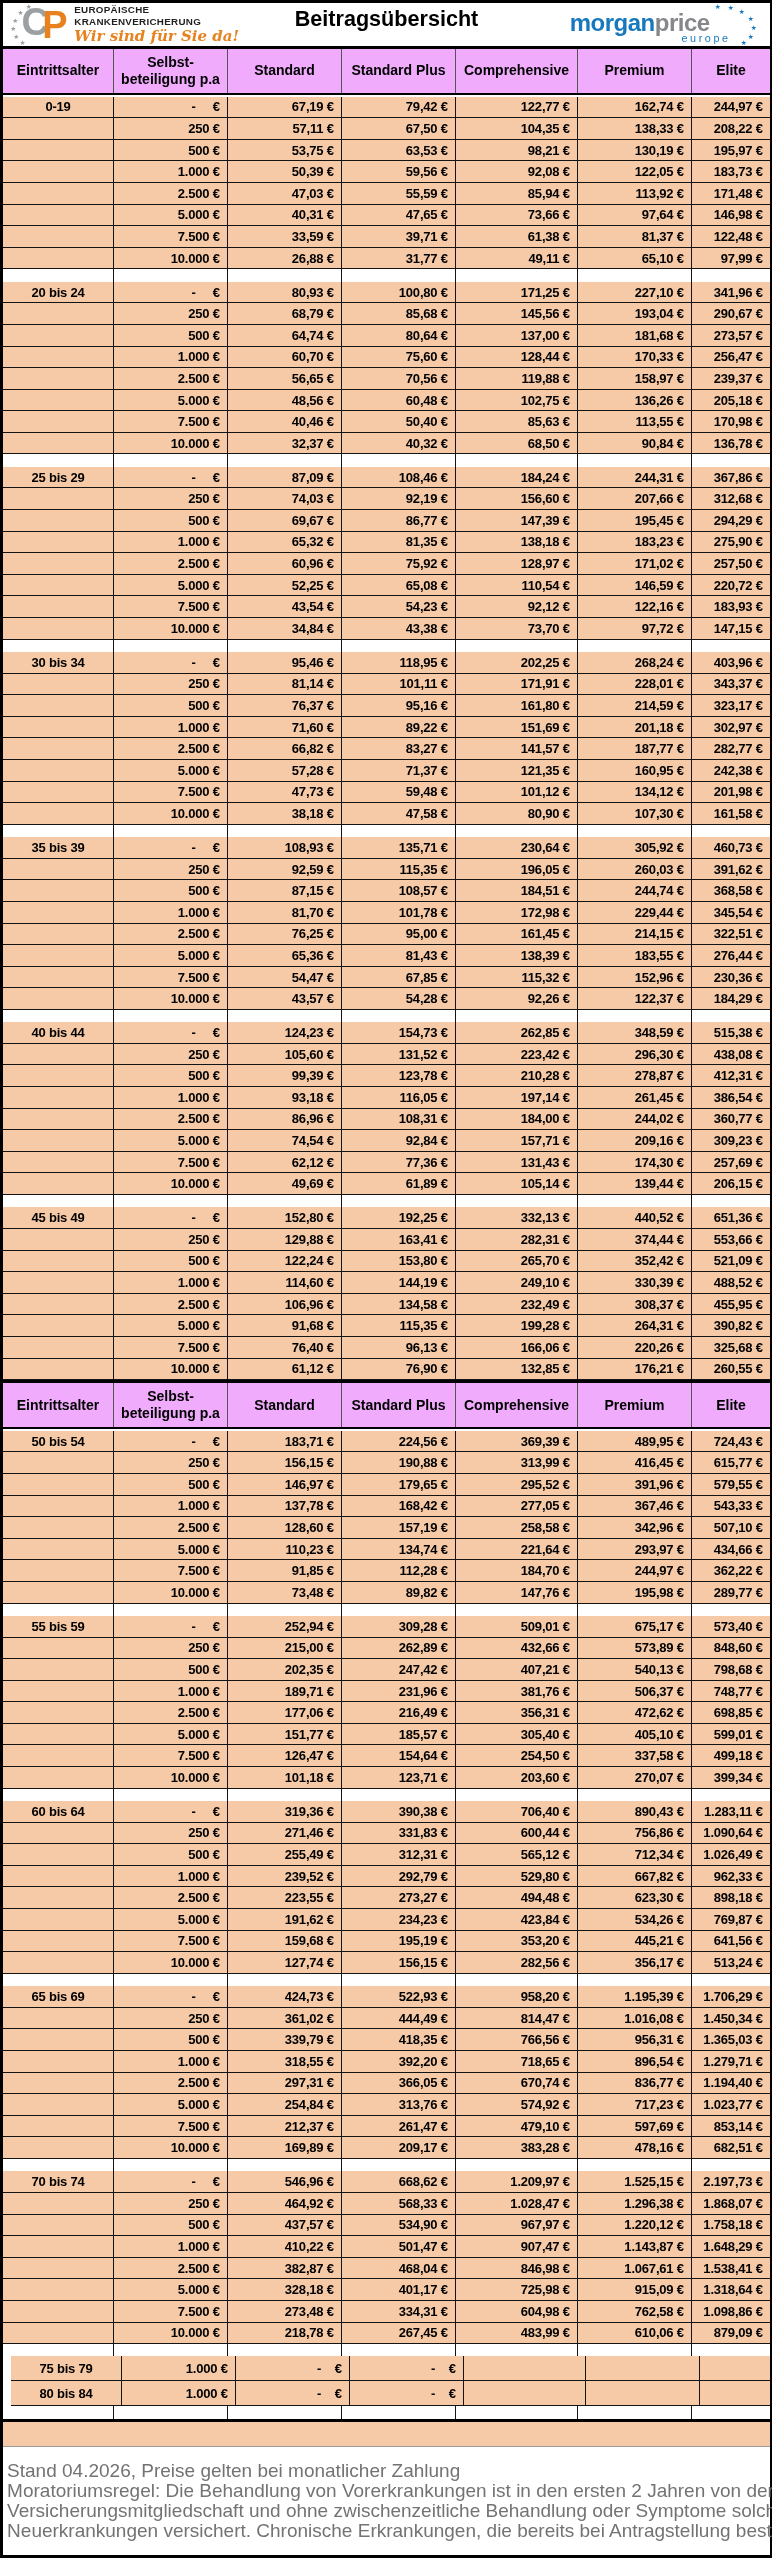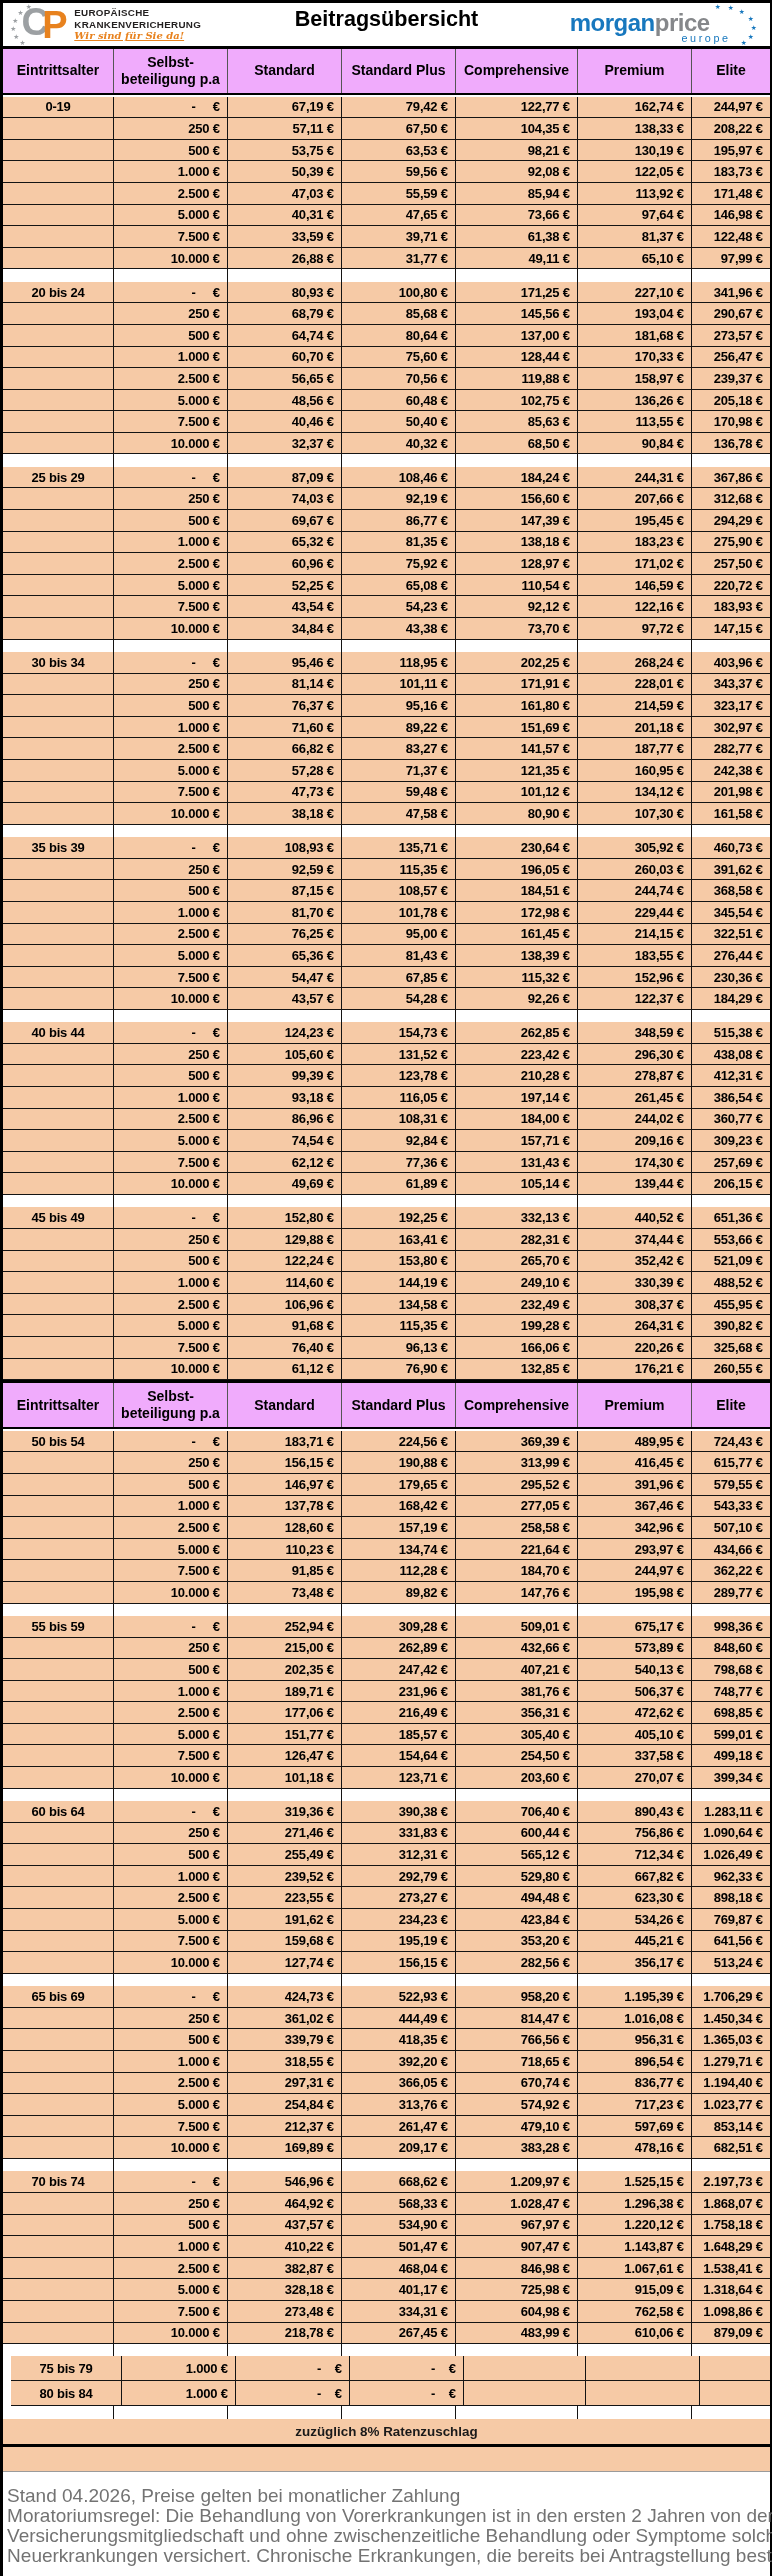--- a/index.html
+++ b/index.html
@@ -9,21 +9,21 @@
   
   .brand-band{height:43px;position:relative;background:#fff;}
   .brand-left{position:absolute;left:7.2px;top:1px;display:flex;align-items:center;}
   .cp-mark{position:relative;width:62px;height:41px;}
   .cp-c{position:absolute;left:11.3px;top:-3.1px;font-size:38px;font-weight:bold;color:#9ca0a3;letter-spacing:-2.1px;}
   .cp-p{position:absolute;left:32px;top:-0.5px;font-size:38px;font-weight:bold;color:#e8821e;}
   .cp-star{position:absolute;color:#9ca0a3;font-size:6.7px;}
   .cp-text{margin-left:2.1px;line-height:1;}
   .cp-line1{font-size:9.8px;font-weight:bold;color:#221f1f;letter-spacing:0.3px;}
   .cp-line2{font-size:9.8px;font-weight:bold;color:#221f1f;letter-spacing:0.3px;margin-top:2.1px;}
-  .cp-tagline{font-family:"DejaVu Serif",serif;font-style:italic;font-weight:bold;color:#e8821e;font-size:10px;margin-top:2.1px;text-decoration:underline;}
+  .cp-tagline{font-family:"DejaVu Serif",serif;font-style:italic;font-weight:bold;color:#e8821e;font-size:15px;margin-top:2.1px;}
   .page-title{position:absolute;left:0;right:0;top:3px;text-align:center;font-size:21.6px;font-weight:bold;color:#000;}
   .brand-right{position:absolute;right:9.3px;top:2.1px;width:191px;height:40px;margin-left:12px;}
   .mp-words{position:absolute;left:0;top:4.1px;font-size:24px;font-weight:bold;letter-spacing:-0.5px;}
   .mp-morgan{color:#1878be;}
   .mp-price{color:#85878a;}
   .mp-sub{position:absolute;right:30px;top:27px;color:#1878be;font-size:10.8px;letter-spacing:2.6px;}
   .mp-star{position:absolute;color:#1878be;font-size:6.7px;}
 
   .thick-line{height:3.1px;background:#000;}
 
@@ -759,21 +759,21 @@
         <div class="cell"></div>
         <div class="cell"></div>
       </div>
       <div class="grid row">
         <div class="cell age">55 bis 59</div>
         <div class="cell">-&nbsp;&nbsp;&nbsp;&nbsp;&nbsp;€</div>
         <div class="cell">252,94 €</div>
         <div class="cell">309,28 €</div>
         <div class="cell">509,01 €</div>
         <div class="cell">675,17 €</div>
-        <div class="cell">998,36 €</div>
+        <div class="cell">573,40 €</div>
       </div>
       <div class="grid row">
         <div class="cell age"></div>
         <div class="cell">250 €</div>
         <div class="cell">215,00 €</div>
         <div class="cell">262,89 €</div>
         <div class="cell">432,66 €</div>
         <div class="cell">573,89 €</div>
         <div class="cell">848,60 €</div>
       </div>
@@ -1105,21 +1105,20 @@
         <div class="cell"></div>
         <div class="cell"></div>
         <div class="cell"></div>
         <div class="cell"></div>
         <div class="cell"></div>
         <div class="cell"></div>
         <div class="cell"></div>
       </div>
     </div>
 
-  <div class="banner">zuzüglich 8% Ratenzuschlag</div>
   <div class="thick-line"></div>
   <div class="orange-band"></div>
 
   <div class="footnote-area">
       <div class="footnote-line">Stand 04.2026, Preise gelten bei monatlicher Zahlung</div>
       <div class="footnote-line">Moratoriumsregel: Die Behandlung von Vorerkrankungen ist in den ersten 2 Jahren von der Deckung ausgeschlossen. Wenn nach 2 Jahren</div>
       <div class="footnote-line">Versicherungsmitgliedschaft und ohne zwischenzeitliche Behandlung oder Symptome solche Erkankungen wieder auftreten, gelten sie als</div>
       <div class="footnote-line">Neuerkrankungen versichert. Chronische Erkrankungen, die bereits bei Antragstellung bestanden haben, bleiben dauerhaft ausgeschlossen!</div>
     </div>
 

